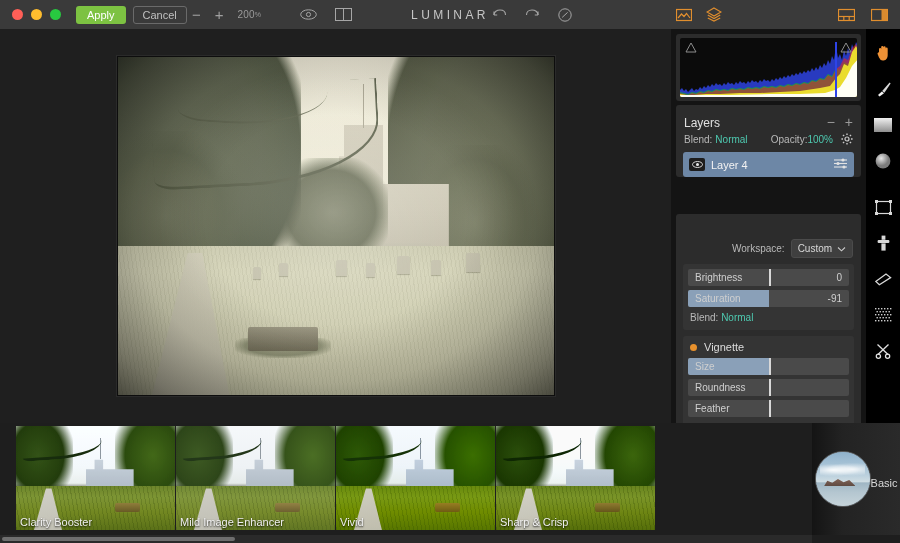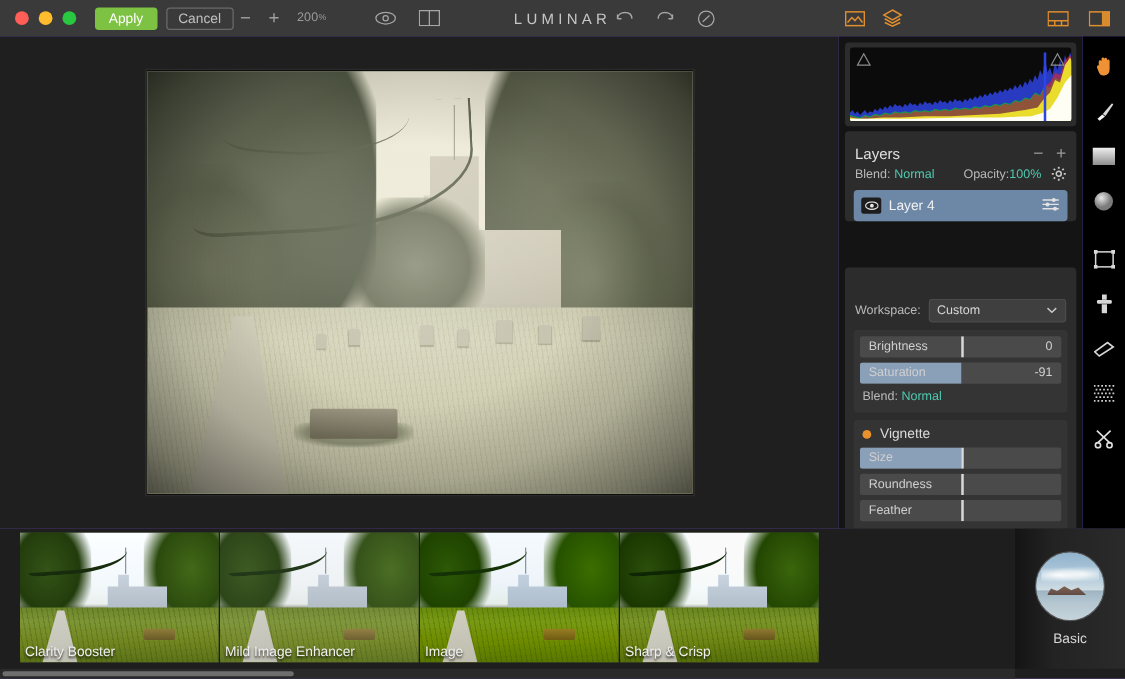--- a/index.html
+++ b/index.html
@@ -4,21 +4,21 @@
 <style>
   * { margin:0; padding:0; box-sizing:border-box; }
   html,body { width:900px; height:543px; overflow:hidden; }
   body {
     background:#1c1c1c;
     font-family:"Liberation Sans", sans-serif;
     font-size:11px;
     color:#c8c8c8;
     -webkit-font-smoothing:antialiased;
   }
-  .app { position:relative; width:900px; height:543px; background:#8b5cf6; }
+  .app { position:relative; width:900px; height:543px; background:#f0abfc; }
 
   
   .titlebar {
     position:absolute; left:0; top:0; width:900px; height:29px;
     background:#3a3a3a; display:flex; align-items:center;
   }
   .traffic { display:flex; gap:8px; margin-left:12px; }
   .dot { width:11px; height:11px; border-radius:50%; }
   .dot.r{background:#ff5f57;} .dot.y{background:#ffbd2e;} .dot.g{background:#28c940;}
 
@@ -137,21 +137,21 @@
 
   .layer-meta { display:flex; align-items:center; height:18px; padding:0 8px; font-size:10px; color:#b9b9b9; }
   .teal { color:#4ec9b0; }
   .layer-row {
     display:flex; align-items:center; height:25px; margin:4px 7px 7px 7px;
     background:#6d87a6; border-radius:3px; padding:0 6px; color:#f2f2f2; font-size:11px;
   }
   .eye-box { width:16px;height:13px;background:#1d1d1d;border-radius:2px;display:flex;align-items:center;justify-content:center;margin-right:6px;}
 
   .ws-row { display:flex; align-items:center; padding:0 8px 6px 8px; gap:6px; }
-  .ws-label { font-size:10px; color:#b9b9b9; }
+  .ws-label { font-size:10px; color:#b9b9b9;margin-left:48px; }
   .ws-select {
     flex:1; height:19px; background:#3f3f3f; border:1px solid #4b4b4b; border-radius:3px;
     display:flex; align-items:center; padding:0 6px; font-size:10px; color:#d8d8d8;
     justify-content:space-between; cursor:pointer;
   }
   .fgroup { background:#343434; border-radius:3px; margin:0 7px 6px 7px; padding:5px; }
   .slider {
     position:relative; height:17px; border-radius:2px; background:#4a4a4a;
     margin-bottom:4px; overflow:hidden; cursor:pointer;
   }
@@ -206,21 +206,21 @@
 
   .mod-clarity{filter:contrast(1.12) saturate(1.05);}
   .mod-enhancer{filter:brightness(1.06) saturate(1.18);}
   .mod-mild{filter:brightness(1.03) saturate(1.06);}
   .mod-vivid{filter:saturate(1.5) contrast(1.08);}
   .mod-sharp{filter:contrast(1.2) saturate(1.12) brightness(.98);}
 
   .cat {
     position:absolute; left:812px; top:0; width:88px; height:112px;
     background:linear-gradient(90deg,#141414 0%,#232323 35%,#2a2a2a 100%);
-    display:flex; flex-direction:column; align-items:center; justify-content:center; cursor:pointer;
+    display:flex; align-items:center; justify-content:center; cursor:pointer;
   }
   .cat-circle {
     width:56px;height:56px;border-radius:50%;overflow:hidden;position:relative;
     border:1px solid #555; background:#8fa7b8;
   }
   .cc-sky{position:absolute;inset:0;background:linear-gradient(180deg,#8fb2cc 0%,#b9cfdd 42%,#cfdde3 55%,transparent 58%);}
   .cc-cloud{position:absolute;left:8%;top:20%;width:84%;height:26%;
     background:radial-gradient(ellipse at 30% 50%, rgba(255,255,255,.92) 0%, rgba(255,255,255,0) 62%),
                radial-gradient(ellipse at 72% 45%, rgba(255,255,255,.8) 0%, rgba(255,255,255,0) 60%);}
   .cc-sea{position:absolute;left:0;top:57%;width:100%;height:43%;
@@ -641,21 +641,21 @@
             <div class="t-treeR"></div>
           <div class="t-church"></div>
             <div class="t-spire"></div>
             <div class="t-branch"></div>
           <div class="t-grass"></div>
             <div class="t-grasstex"></div>
             <div class="t-path"></div>
           <div class="t-bench2"></div>
             <div class="t-bench"></div>
         </div>
-        <span class="p-label">Image</span>
+        <span class="p-label">Vivid</span>
       </div>
 
       <div class="preset">
         <div class="pv mod-sharp">
           <div class="t-sky"></div>
             <div class="t-treeL"></div>
             <div class="t-treeR"></div>
           <div class="t-church"></div>
             <div class="t-spire"></div>
             <div class="t-branch"></div>

